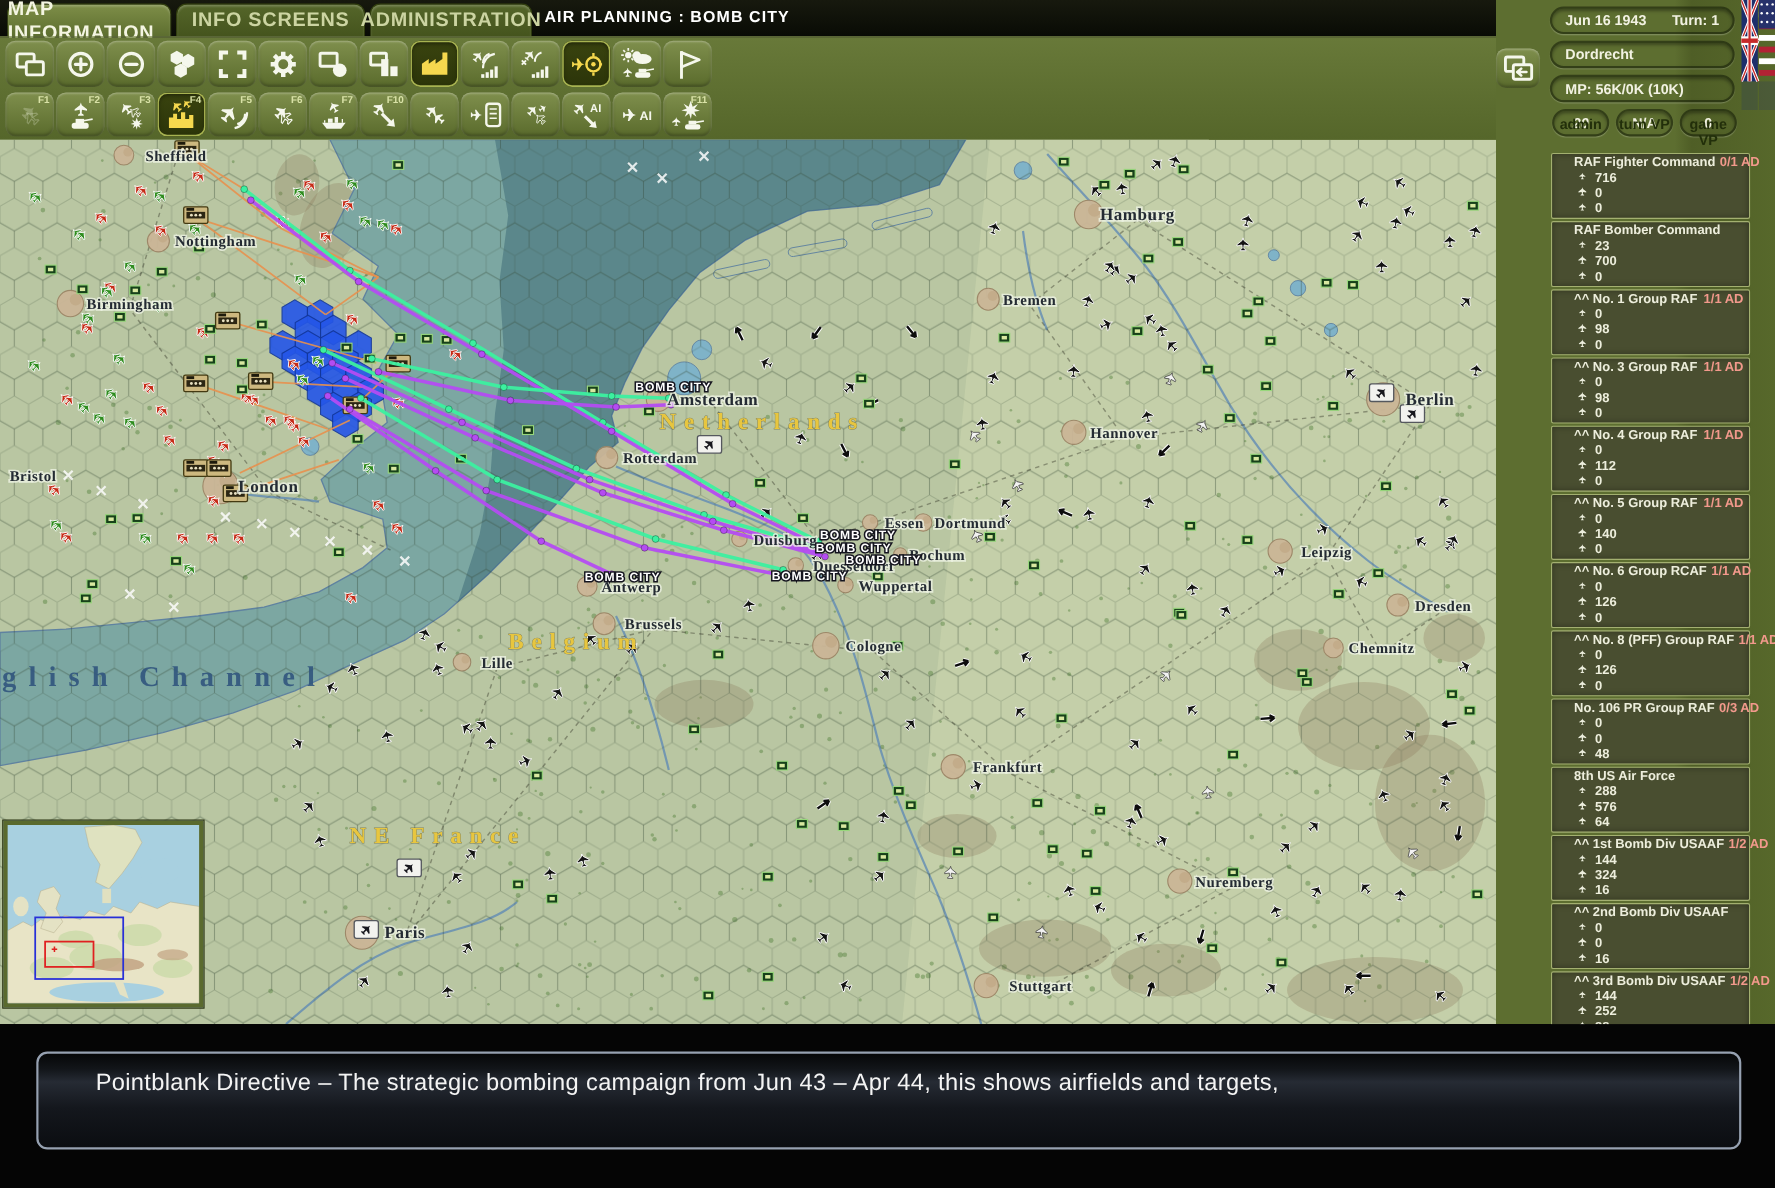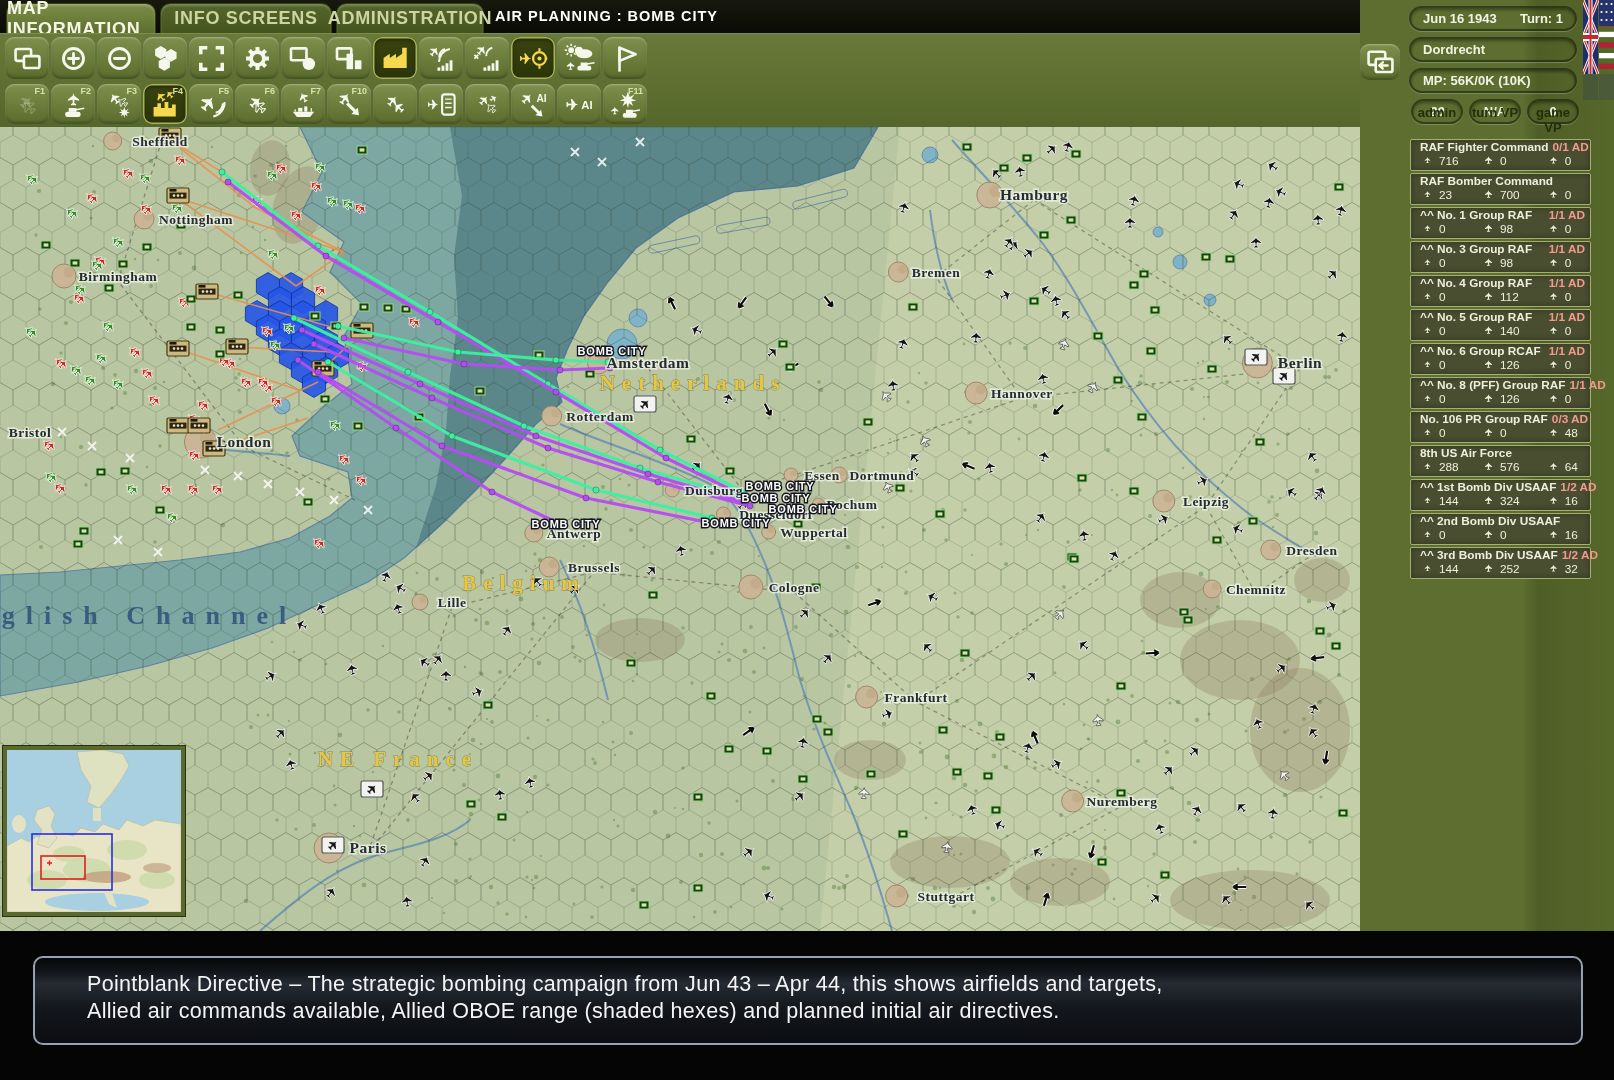--- a/index.html
+++ b/index.html
@@ -35,24 +35,24 @@
            background:linear-gradient(90deg,#5d6e30 0%,#5d6e30 64%,#4f5e26 70%,#57682b 100%);}
   .pill{position:absolute;box-sizing:border-box;border-radius:13px;border:2px solid rgba(24,31,8,.6);
         box-shadow:inset 0 2px 3px rgba(0,0,0,.35), 0 1px 1px rgba(255,255,255,.22);
         color:#f2f2e2;font-weight:bold;font-size:13px;display:flex;align-items:center;padding:0 12px;height:25px;}
   .pill .sp{flex:1;}
   .vplabel{position:absolute;top:105px;font-size:13px;font-weight:bold;color:#222f0a;text-align:center;width:52px;}
   #jumpbtn{position:absolute;left:0px;top:44px;width:40px;height:36px;}
   #flag{position:absolute;left:223px;top:0;width:31px;height:100px;}
   #cmdlist{position:absolute;left:50px;top:139px;width:181px;}
   .cmd{box-sizing:border-box;width:100%;background:#494e30;border:1.5px solid #a3b070;border-radius:2px;
-       padding:1px 5px 2px 9px;margin-bottom:2px;box-shadow:inset 0 0 6px rgba(0,0,0,.35);cursor:pointer;}
+       padding:1px 5px 2px 20px;margin-bottom:2px;box-shadow:inset 0 0 6px rgba(0,0,0,.35);cursor:pointer;}
   .cmd .t{display:flex;justify-content:space-between;font-size:11.8px;font-weight:bold;color:#edeedc;line-height:12px;white-space:nowrap;}
   .cmd .ad{color:#f2998c;margin-left:4px;}
-  .cmd .nums{display:flex;font-size:11.8px;font-weight:normal;color:#edeedc;line-height:12px;margin-top:1px;}
+  .cmd .nums{display:flex;font-size:11.8px;font-weight:bold;color:#edeedc;line-height:12px;margin-top:1px;flex-direction:column;}
   .cmd .cell{display:flex;align-items:center;gap:4px;}
   .cmd .c1{width:62px;} .cmd .c2{width:66px;} .cmd .c3{width:40px;}
   
   #map{position:absolute;left:0;top:127px;width:1099px;height:804px;background:#b9c6a2;cursor:crosshair;}
   #map svg{display:block;}
   #minimap{position:absolute;left:3px;top:746px;width:182px;height:170px;box-sizing:border-box;
            border:4px solid #5a6a2e;outline:1px solid #28310e;background:#a8d0e0;cursor:pointer;}
   
   #bottom{position:absolute;left:0;top:931px;width:1614px;height:149px;background:#050505;}
   #caption{position:absolute;left:33px;top:25px;width:1550px;height:89px;box-sizing:border-box;
@@ -2696,15 +2696,14 @@
             <span>32</span>
           </span>
         </div>
       </div>
     </div>
 </div>
 
 <div id="bottom">
   <div id="caption">
     <p>Pointblank Directive – The strategic bombing campaign from Jun 43 – Apr 44, this shows airfields and targets,</p>
-    <p>Allied air commands available, Allied OBOE range (shaded hexes) and planned initial air directives.</p>
   </div>
 </div>
 
 </body></html>

